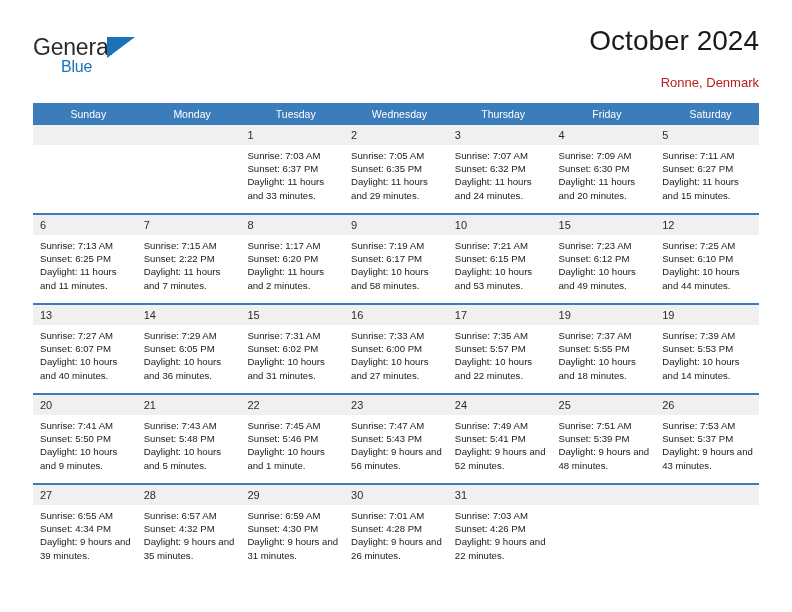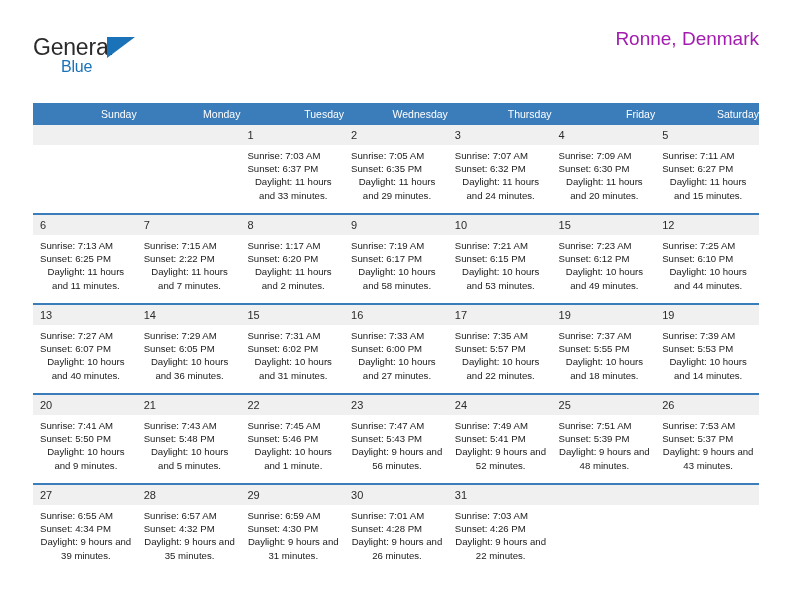--- a/index.html
+++ b/index.html
@@ -74,43 +74,43 @@
     text-align: right;
   }
   .title {
     font-size: 28px;
     font-weight: normal;
     color: #1a1a1a;
     line-height: 34px;
     white-space: nowrap;
   }
   .subtitle {
-    font-size: 19px;
-    color: #a21caf;
+    font-size: 13px;
+    color: #b91c1c;
     line-height: 22px;
-    margin-top: 4px;
+    margin-top: 14px;
     white-space: nowrap;
   }
 
   
   .calendar {
     position: absolute;
     left: 33px;
     top: 103px;
     width: 726px;
     border-collapse: collapse;
     table-layout: fixed;
   }
 
   .cal-head th {
     background: #3b7cba;
     color: #ffffff;
     font-size: 10.5px;
     font-weight: normal;
-    text-align: right;
+    text-align: center;
     padding: 5px 0 5px 7px;
     height: 11px;
     border: none;
   }
 
   .week {
     border-top: 2px solid #3b7cba;
   }
   .week-first {
     border-top: none;
@@ -141,37 +141,37 @@
     padding: 4px 5px 0 7px;
     font-size: 9.6px;
     line-height: 13.2px;
     color: #1a1a1a;
   }
   .info div {
     white-space: nowrap;
   }
   .info .wrap {
     white-space: normal;
-    text-align: center;
   }
 </style>
 </head>
 <body>
 
 <div class="page">
 
   <div class="header">
 
     <div class="logo">
       <span class="logo-general">General</span>
       <span class="logo-tri"></span>
       <span class="logo-blue">Blue</span>
     </div>
 
     <div class="titlebox">
+      <div class="title">October 2024</div>
       <div class="subtitle">Ronne, Denmark</div>
     </div>
 
   </div>
 
   <table class="calendar">
     <thead>
       <tr class="cal-head">
           <th>Sunday</th>
           <th>Monday</th>

